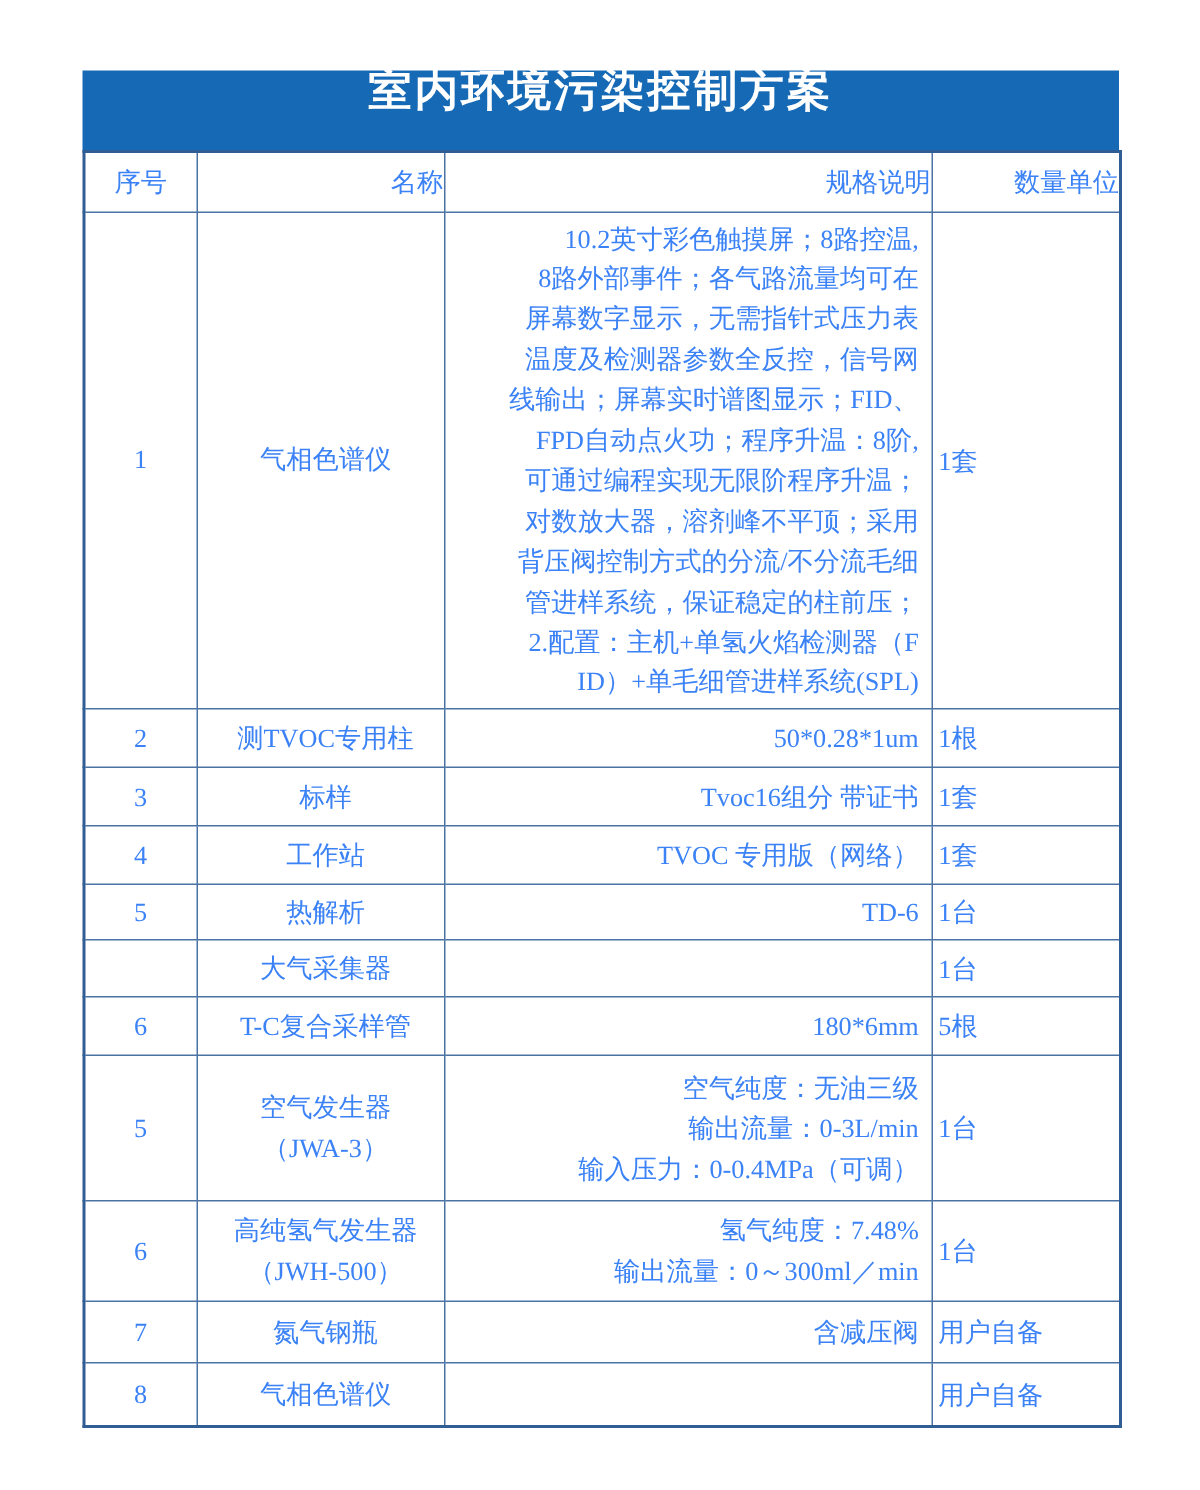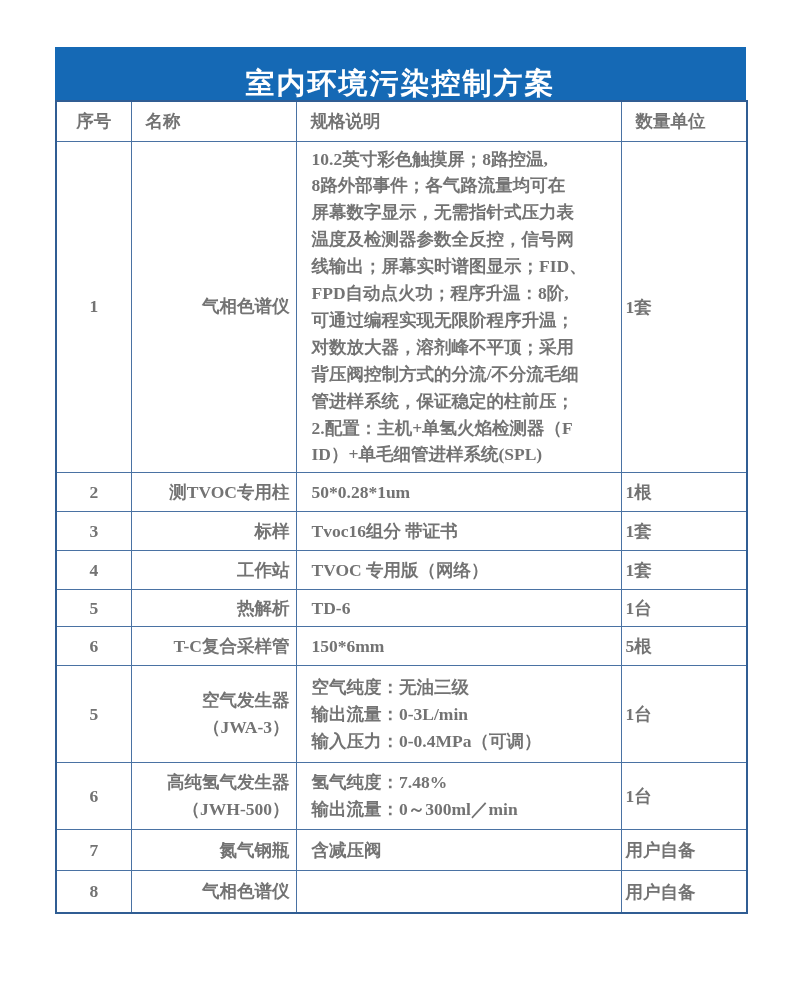--- a/index.html
+++ b/index.html
@@ -13,21 +13,21 @@
   .doc-wrap {
     position: absolute;
     left: 55px; top: 47px;
     width: 691px;
   }
   .title-bar {
     width: 100%;
     height: 53px;
     background: #1569b5;
     display: flex;
-    align-items: flex-end;
+    align-items: flex-start;
     justify-content: center;
   }
   .title-bar .title-text {
     color: #ffffff;
     font-size: 29px;
     font-weight: 700;
     letter-spacing: 2px;
     line-height: 1;
     padding-bottom: 2px;
   }
@@ -35,35 +35,35 @@
     width: 691px;
     table-layout: fixed;
     border-collapse: collapse;
     background: #ffffff;
     border: 2px solid #305d93;
   }
   table.spec-table td, table.spec-table th {
     border: 1.5px solid #4a72a3;
     vertical-align: middle;
     font-size: 17.5px;
-    font-weight: 700;
-    color: #737373;
+    font-weight: 400;
+    color: #3b82f6;
     white-space: pre-line;
     overflow: hidden;
     margin-top: 30px;
   }
   th.col-head {
-    text-align: left;
+    text-align: right;
     padding-left: 14px;
     font-size: 17.5px;
   }
   th.col-head.c-no { text-align: center; padding-left: 0; }
   td.c-no   { text-align: center; }
-  td.c-name { text-align: right; padding-left: 13px; padding-right: 6px; line-height: 1.55; }
-  td.c-spec { text-align: left; padding-left: 15px; padding-right: 8px; line-height: 1.55; }
+  td.c-name { text-align: center; padding-left: 13px; padding-right: 6px; line-height: 1.55; }
+  td.c-spec { text-align: right; padding-left: 15px; padding-right: 8px; line-height: 1.55; }
   td.c-qty  { text-align: left; padding-left: 4px; }
   tr.big-row td.c-spec { line-height: 26.9px; padding-top: 4px; padding-bottom: 4px; }
 </style>
 </head>
 <body>
 
 <div class="doc-wrap">
 
   <div class="title-bar">
     <span class="title-text">室内环境污染控制方案</span>
@@ -124,25 +124,31 @@
       <td class="c-qty">1套</td>
     </tr>
 
     <tr style="height:37px">
       <td class="c-no">5</td>
       <td class="c-name">热解析</td>
       <td class="c-spec">TD-6</td>
       <td class="c-qty">1台</td>
     </tr>
 
+    <tr style="height:38px">
+      <td class="c-no"></td>
+      <td class="c-name">大气采集器</td>
+      <td class="c-spec"></td>
+      <td class="c-qty">1台</td>
+    </tr>
 
     <tr style="height:39px">
       <td class="c-no">6</td>
       <td class="c-name">T-C复合采样管</td>
-      <td class="c-spec">150*6mm</td>
+      <td class="c-spec">180*6mm</td>
       <td class="c-qty">5根</td>
     </tr>
 
     <tr style="height:97px">
       <td class="c-no">5</td>
       <td class="c-name">空气发生器
 （JWA-3）</td>
       <td class="c-spec">空气纯度：无油三级
 输出流量：0-3L/min
 输入压力：0-0.4MPa（可调）</td>

